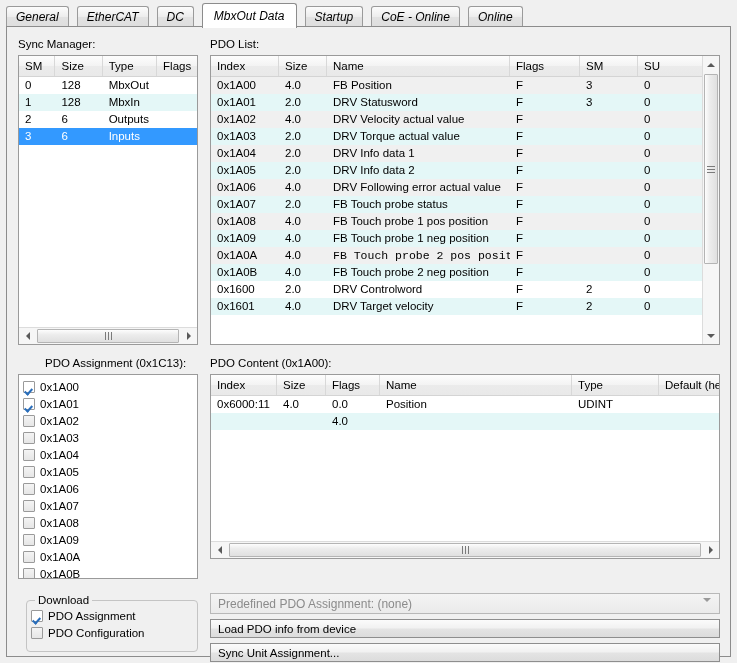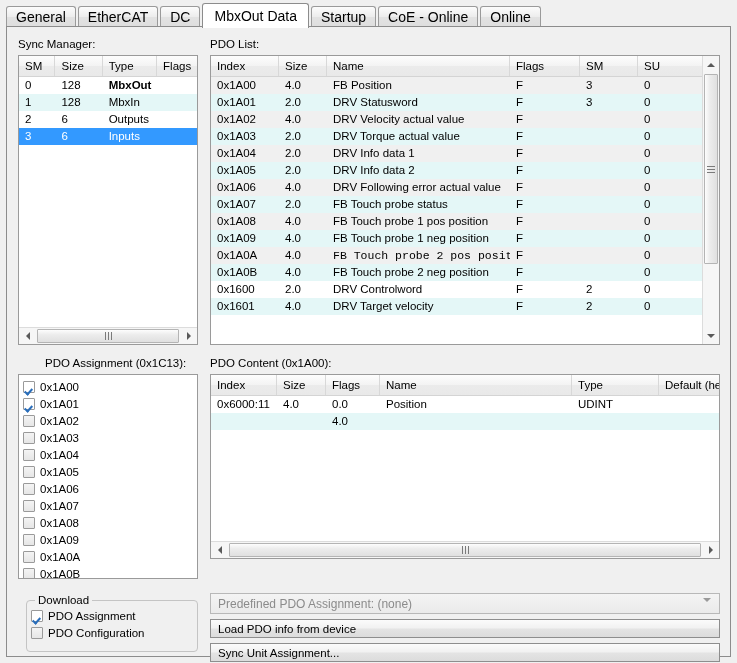--- a/index.html
+++ b/index.html
@@ -10,27 +10,28 @@
     font-family: "Liberation Sans", sans-serif;
     font-size: 11.5px;
     color: #000000;
     overflow: hidden;
   }
   #root { position: relative; width: 737px; height: 663px; background: #f0f0f0; }
 
   
   .tabstrip { position: absolute; left: 6px; top: 3px; height: 24px; display: flex; align-items: flex-end; }
   .tab {
-    height: 21px; margin-right: 2px; padding: 0 9px;
+    height: 21px; margin-right: 8px; padding: 0 9px;
     display: flex; align-items: center;
     background: linear-gradient(to bottom, #fcfcfc 0%, #ededed 48%, #e2e2e2 52%, #dedede 100%);
     border: 1px solid #9a9a9a; border-bottom: none;
     border-radius: 3px 3px 0 0;
-    font-size: 14px; color: #000;
+    font-size: 12px; color: #000;
     white-space: nowrap;
+    font-style: italic;
   }
   .tab.active {
     height: 25px; background: #ffffff; border-color: #8c8c8c;
     position: relative; z-index: 5; margin-bottom: -1px;
     padding: 0 11px;
   }
 
   
   .page {
     position: absolute; left: 6px; top: 26px;
@@ -182,21 +183,21 @@
       <div class="ghead" id="sm-head">
           <div class="hc" style="width: 40px;">SM</div>
           <div class="hc" style="width: 52px;">Size</div>
           <div class="hc" style="width: 60px;">Type</div>
           <div class="hc" style="width: 44px;">Flags</div>
         </div>
       <div id="sm-rows">
           <div class="grow r-white">
             <div class="gc" style="width: 40px;">0</div>
             <div class="gc" style="width: 52px;">128</div>
-            <div class="gc" style="width: 60px; font-weight: bold;">MbxOut</div>
+            <div class="gc" style="width: 60px;">MbxOut</div>
             <div class="gc" style="width: 44px;"></div>
           </div>
           <div class="grow r-cyan">
             <div class="gc" style="width: 40px;">1</div>
             <div class="gc" style="width: 52px;">128</div>
             <div class="gc" style="width: 60px;">MbxIn</div>
             <div class="gc" style="width: 44px;"></div>
           </div>
           <div class="grow r-white">
             <div class="gc" style="width: 40px;">2</div>

